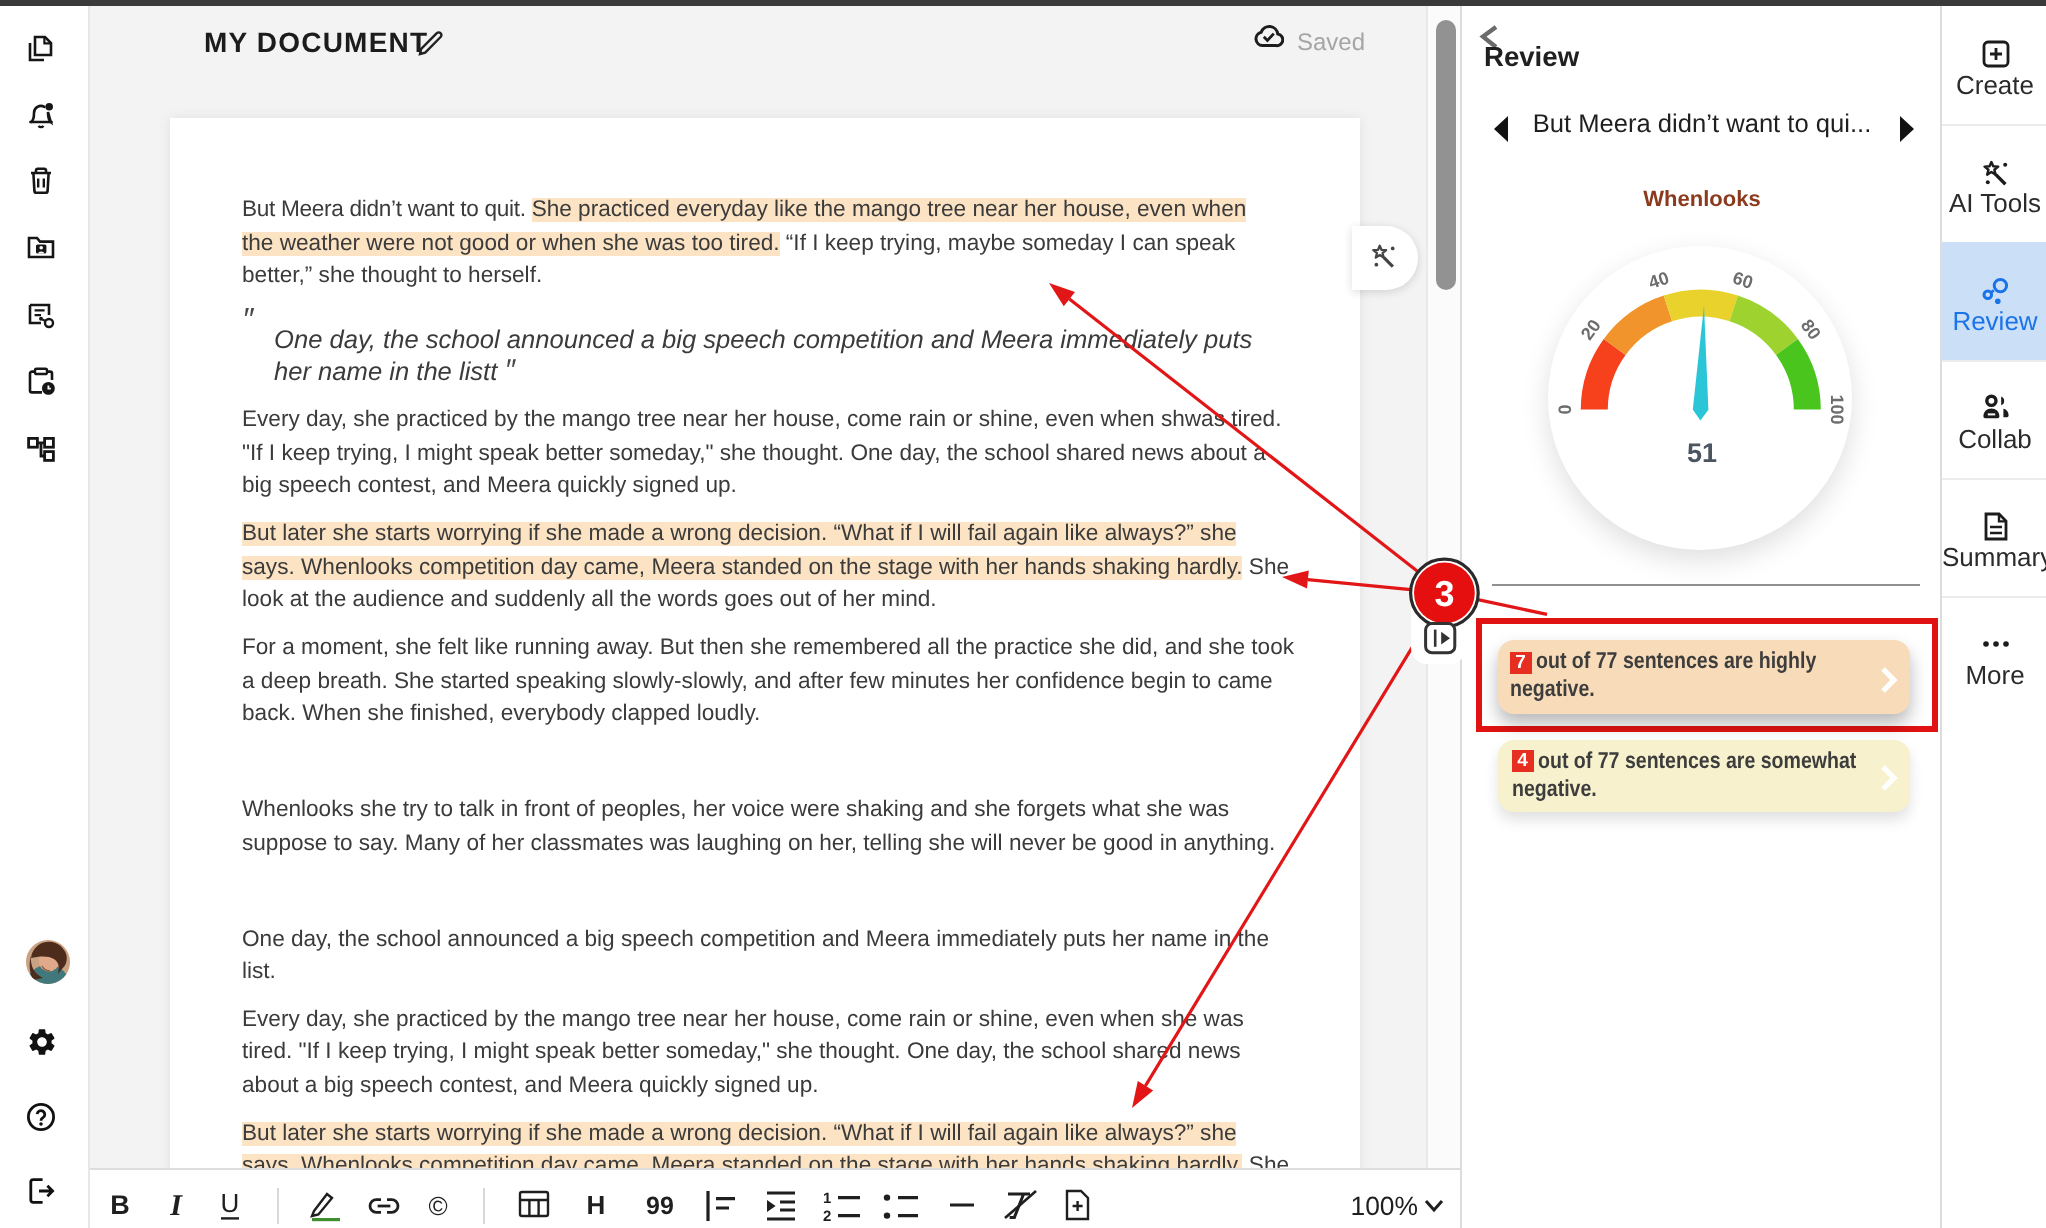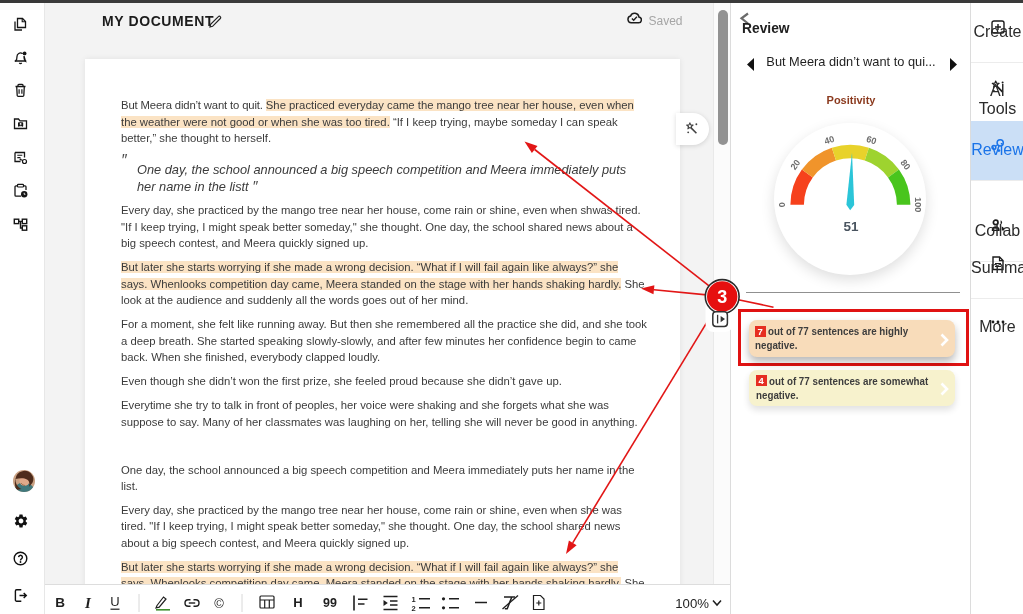--- a/index.html
+++ b/index.html
@@ -13,21 +13,21 @@
   #page { position:absolute; left:40px; top:56px; width:595px; height:558px; background:#fff; box-shadow:0 0 6px rgba(0,0,0,0.08); }
   .l { position:absolute; white-space:nowrap; font-size:11.3px; color:#3b3b3b; line-height:16.7px; height:16.7px; }
   .hl { background:#fbe3c4; }
   .it { font-style:italic; }
   #toolbar { position:absolute; left:45px; top:584px; width:685px; height:30px; background:#fff; border-top:1px solid #ddd; z-index:30; }
   #scrollcol { position:absolute; left:713px; top:3px; width:17px; height:581px; background:#fbfbfb; border-left:1px solid #e9e9e9; z-index:5; }
   #thumb { position:absolute; left:3.5px; top:7px; width:10px; height:135px; background:#929292; border-radius:5px; }
   #review { position:absolute; left:730px; top:3px; width:240px; height:611px; background:#fff; border-left:1px solid #dcdcdc; }
   #rsb { position:absolute; left:970px; top:3px; width:53px; height:611px; background:#fff; border-left:1px solid #dcdcdc; }
   .rbtn { position:absolute; left:0; width:53px; height:60px; border-bottom:1px solid #ececec; text-align:center; }
-  .rbtn .lab { position:absolute; top:20px; width:100%; font-size:16px; color:#2b2b2b; }
+  .rbtn .lab { position:absolute; top:32px; width:100%; font-size:13px; color:#2b2b2b; }
   .rbtn svg { position:absolute; top:17px; left:50%; transform:translateX(-50%); }
   .nbadge { position:absolute; width:11.5px; height:11.5px; background:#e62e21; color:#fff; font-size:9.5px; font-weight:bold; text-align:center; line-height:11.5px; }
   .ntext { position:absolute; font-size:11.5px; font-weight:bold; color:#3d3d3d; white-space:nowrap; transform:scaleX(0.85); transform-origin:0 0; }
   #annot { position:absolute; left:0; top:0; width:1023px; height:614px; z-index:60; pointer-events:none; }
 </style>
 </head>
 <body>
 <div id="topbar"></div>
 
 <div id="lsb">
@@ -107,37 +107,36 @@
     </svg>
   <svg class="abs" style="left:582px;top:9px;" width="15" height="12" viewBox="0 0 15 12">
       <path d="M4.2 10.8 a3.4 3.4 0 0 1 -0.6 -6.7 a4.3 4.3 0 0 1 8.3 0.9 a2.9 2.9 0 0 1 -0.9 5.8 Z" fill="none" stroke="#1c1c1c" stroke-width="1.5"></path>
       <path d="M4.9 6.4 l1.8 1.8 l3.2 -3.4" fill="none" stroke="#1c1c1c" stroke-width="1.4"></path>
     </svg>
   <div class="abs" style="left:603.5px;top:10.5px;font-size:12px;color:#a5a5a5;">Saved</div>
   <div id="page"></div>
 </div>
 
 <div id="doc" class="abs" style="left:121px;top:0;width:560px;height:614px;z-index:2;">
-  <div class="l" style="top:97px;"><span style="letter-spacing:-0.15px;">But Meera didn’t want to quit. </span><span class="hl">She practiced everyday came the mango tree near her house, even when</span></div>
+  <div class="l" style="top:97px;"><span style="letter-spacing:-0.15px;">But Meera didn’t want to quit. </span><span class="hl">She practiced everyday like the mango tree near her house, even when</span></div>
   <div class="l" style="top:113.7px;"><span class="hl">the weather were not good or when she was too tired.</span> “If I keep trying, maybe someday I can speak</div>
   <div class="l" style="top:130.4px;">better,” she thought to herself.</div>
   <div class="l it" style="top:152.5px;left:0px;font-size:16px;color:#4a4a4a;">″</div>
   <div class="l it" style="top:161.7px;left:16px;font-size:12.8px;">One day, the school announced a big speech competition and Meera immediately puts</div>
   <div class="l it" style="top:178.4px;left:16px;font-size:12.8px;">her name in the listt <span style="font-size:15px;color:#4a4a4a;">″</span></div>
   <div class="l" style="top:202px;">Every day, she practiced by the mango tree near her house, come rain or shine, even when shwas tired.</div>
   <div class="l" style="top:218.6px;">"If I keep trying, I might speak better someday," she thought. One day, the school shared news about a</div>
   <div class="l" style="top:235.3px;">big speech contest, and Meera quickly signed up.</div>
   <div class="l" style="top:259px;"><span class="hl">But later she starts worrying if she made a wrong decision. “What if I will fail again like always?” she</span></div>
   <div class="l" style="top:275.6px;"><span class="hl">says. Whenlooks competition day came, Meera standed on the stage with her hands shaking hardly.</span> She</div>
   <div class="l" style="top:292.3px;">look at the audience and suddenly all the words goes out of her mind.</div>
   <div class="l" style="top:316px;">For a moment, she felt like running away. But then she remembered all the practice she did, and she took</div>
   <div class="l" style="top:332.6px;">a deep breath. She started speaking slowly-slowly, and after few minutes her confidence begin to came</div>
   <div class="l" style="top:349.3px;">back. When she finished, everybody clapped loudly.</div>
-  <div class="l" style="top:373px;">Even though she didn’t won the first prize, she feeled proud because she didn’t gave up.</div>
-  <div class="l" style="top:397px;">Everytime she try to talk in front of peoples, her voice were shaking and she forgets what she was</div>
+  <div class="l" style="top:397px;">Whenlooks she try to talk in front of peoples, her voice were shaking and she forgets what she was</div>
   <div class="l" style="top:413.6px;">suppose to say. Many of her classmates was laughing on her, telling she will never be good in anything.</div>
   <div class="l" style="top:461.5px;">One day, the school announced a big speech competition and Meera immediately puts her name in the</div>
   <div class="l" style="top:478.2px;">list.</div>
   <div class="l" style="top:501.6px;">Every day, she practiced by the mango tree near her house, come rain or shine, even when she was</div>
   <div class="l" style="top:518.3px;">tired. "If I keep trying, I might speak better someday," she thought. One day, the school shared news</div>
   <div class="l" style="top:535px;">about a big speech contest, and Meera quickly signed up.</div>
   <div class="l" style="top:558.6px;"><span class="hl">But later she starts worrying if she made a wrong decision. “What if I will fail again like always?” she</span></div>
   <div class="l" style="top:575.3px;"><span class="hl">says. Whenlooks competition day came, Meera standed on the stage with her hands shaking hardly.</span> She</div>
 </div>
 
@@ -211,21 +210,21 @@
       <path d="M9 1.5 L2.5 6.3 L9 11.5" fill="none" stroke="#6b6b6b" stroke-width="2.2"></path>
     </svg>
   <div class="abs" style="left:11px;top:17.5px;font-size:13.8px;font-weight:bold;color:#202020;">Review</div>
   <svg class="abs" style="left:16px;top:54.5px;" width="7" height="13" viewBox="0 0 7 13">
       <path d="M7 0 L0 6.5 L7 13 Z" fill="#111"></path>
     </svg>
   <svg class="abs" style="left:219px;top:54.5px;" width="7" height="13" viewBox="0 0 7 13">
       <path d="M0 0 L7 6.5 L0 13 Z" fill="#111"></path>
     </svg>
   <div class="abs" style="left:0;top:50.5px;width:240px;text-align:center;font-size:12.8px;color:#1f1f1f;">But Meera didn’t want to qui...</div>
-  <div class="abs" style="left:0;top:91px;width:240px;text-align:center;font-size:11px;font-weight:bold;color:#8b3a1e;">Positivity</div>
+  <div class="abs" style="left:0;top:91px;width:240px;text-align:center;font-size:11px;font-weight:bold;color:#8b3a1e;">Whenlooks</div>
   <div class="abs" style="left:43px;top:120px;width:152px;height:152px;border-radius:50%;background:#fff;box-shadow:0 5px 14px rgba(0,0,0,0.13);"></div>
   <svg class="abs" style="left:29px;top:123px;" width="180" height="120" viewBox="0 0 180 120">
 
     <path d="M30.4 78.8 A60 60 0 0 1 41.86 43.53 L52.78 51.47 A46.5 46.5 0 0 0 43.9 78.8 Z" fill="#f6411c"></path>
     <path d="M41.86 43.53 A60 60 0 0 1 71.86 21.73 L76.03 34.57 A46.5 46.5 0 0 0 52.78 51.47 Z" fill="#f0942b"></path>
     <path d="M71.86 21.73 A60 60 0 0 1 108.94 21.73 L104.77 34.57 A46.5 46.5 0 0 0 76.03 34.57 Z" fill="#e8d22b"></path>
     <path d="M108.94 21.73 A60 60 0 0 1 138.94 43.53 L128.02 51.47 A46.5 46.5 0 0 0 104.77 34.57 Z" fill="#9ed32f"></path>
     <path d="M138.94 43.53 A60 60 0 0 1 150.4 78.8 L136.9 78.8 A46.5 46.5 0 0 0 128.02 51.47 Z" fill="#49c51d"></path>
     <polygon points="92.0,26.8 94.2,78.9 90.2,84.2 86.4,78.7" fill="#2bc5d8"></polygon>
     <g font-size="9" fill="#6d6d6d" font-weight="bold" text-anchor="middle">
@@ -275,21 +274,21 @@
   </div>
   <div class="rbtn" style="top:118px;background:#cbdff6;">
     <svg width="16" height="16" viewBox="0 0 16 16">
         <circle cx="10.2" cy="4.8" r="3.1" fill="none" stroke="#1a73e8" stroke-width="1.5"></circle>
         <circle cx="3.9" cy="9.4" r="1.9" fill="none" stroke="#1a73e8" stroke-width="1.5"></circle>
         <circle cx="8.9" cy="12.6" r="1.4" fill="#1a73e8"></circle>
         <path d="M6.9 7.2 L5.4 8.3" stroke="#1a73e8" stroke-width="1.3"></path>
       </svg>
     <div class="lab" style="color:#1a73e8;">Review</div>
   </div>
-  <div class="rbtn" style="top:177px;margin-top:22px;">
+  <div class="rbtn" style="top:177px;">
     <svg width="15" height="13" viewBox="0 0 15 13">
         <circle cx="5.2" cy="3.4" r="2.3" fill="none" stroke="#1c1c1c" stroke-width="1.7"></circle>
         <path d="M1.2 11.2 c0 -2.4 1.8 -3.9 4 -3.9 c2.2 0 4 1.5 4 3.9 a0.9 0.9 0 0 1 -0.9 0.9 h-6.2 a0.9 0.9 0 0 1 -0.9 -0.9 Z" fill="#1c1c1c"></path>
         <path d="M3.4 10.2 h3.7" stroke="#fff" stroke-width="1"></path>
         <path d="M10.1 1.3 a2.3 2.3 0 0 1 0 4.3 Z" fill="#1c1c1c"></path>
         <path d="M11.2 7.4 c1.6 0.3 2.6 1.6 2.6 3.4 a0.8 0.8 0 0 1 -0.8 0.8 h-1.8 Z" fill="#1c1c1c"></path>
       </svg>
     <div class="lab">Collab</div>
   </div>
   <div class="rbtn" style="top:236px;">

